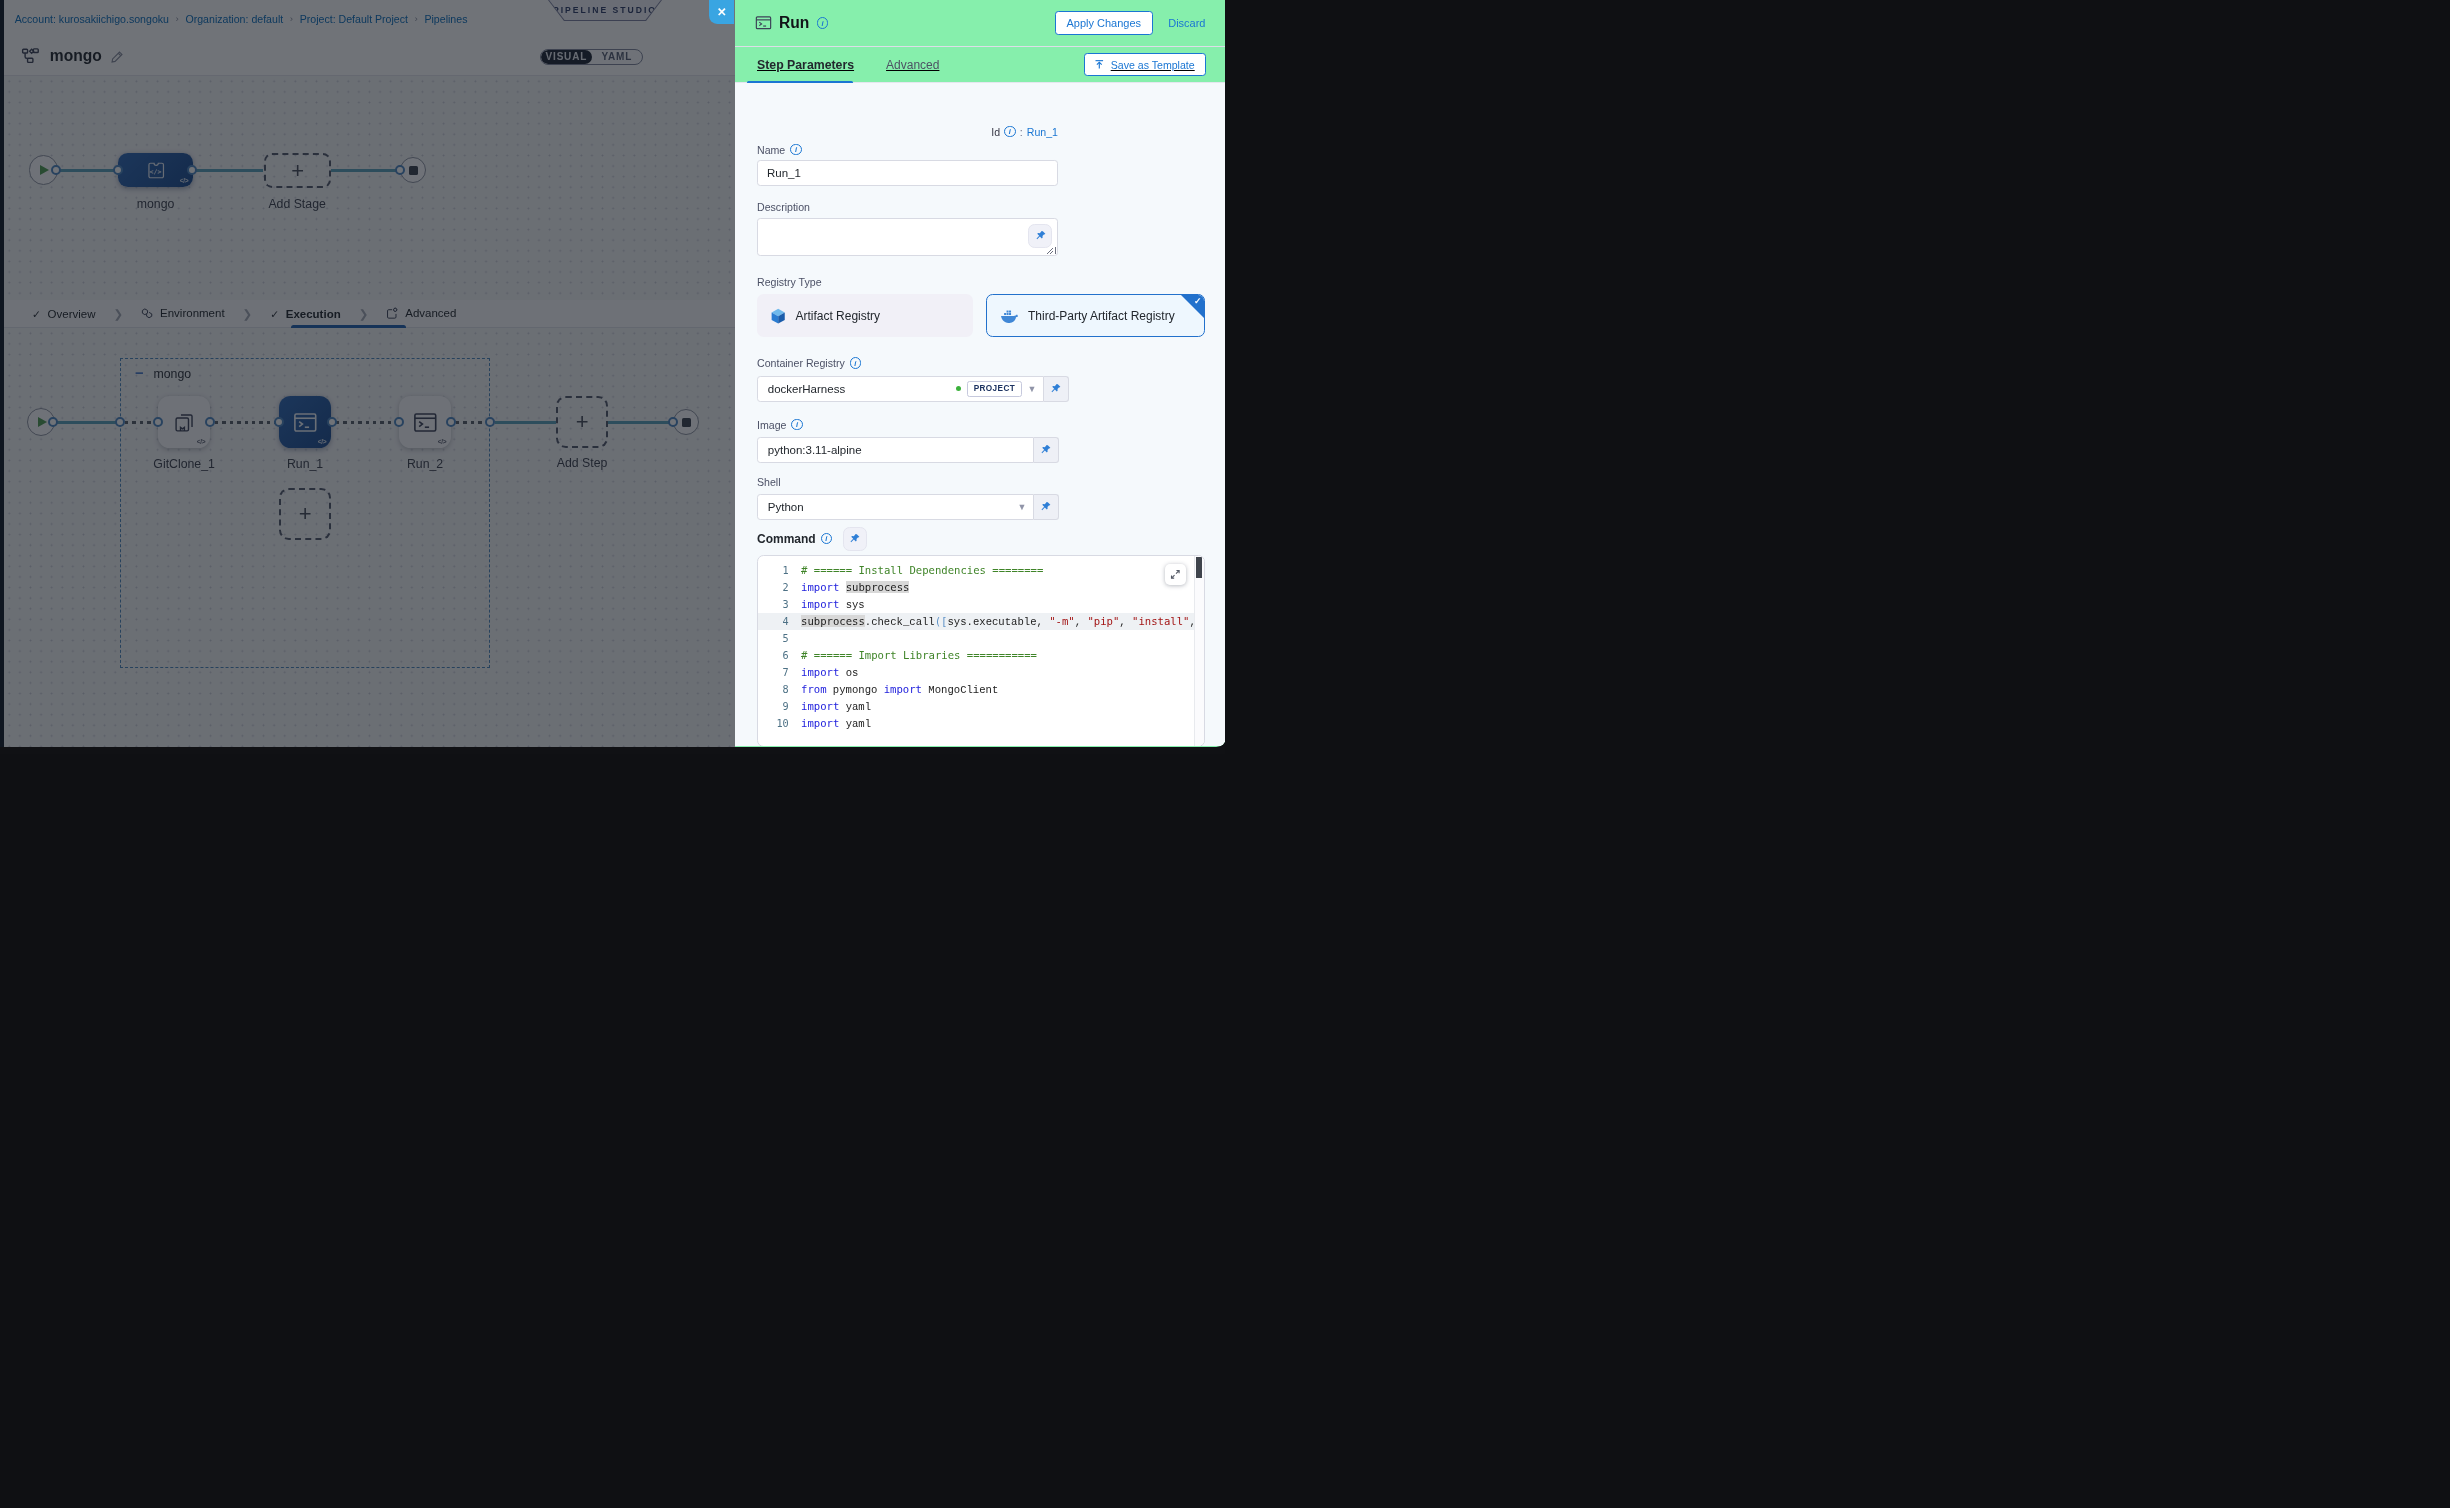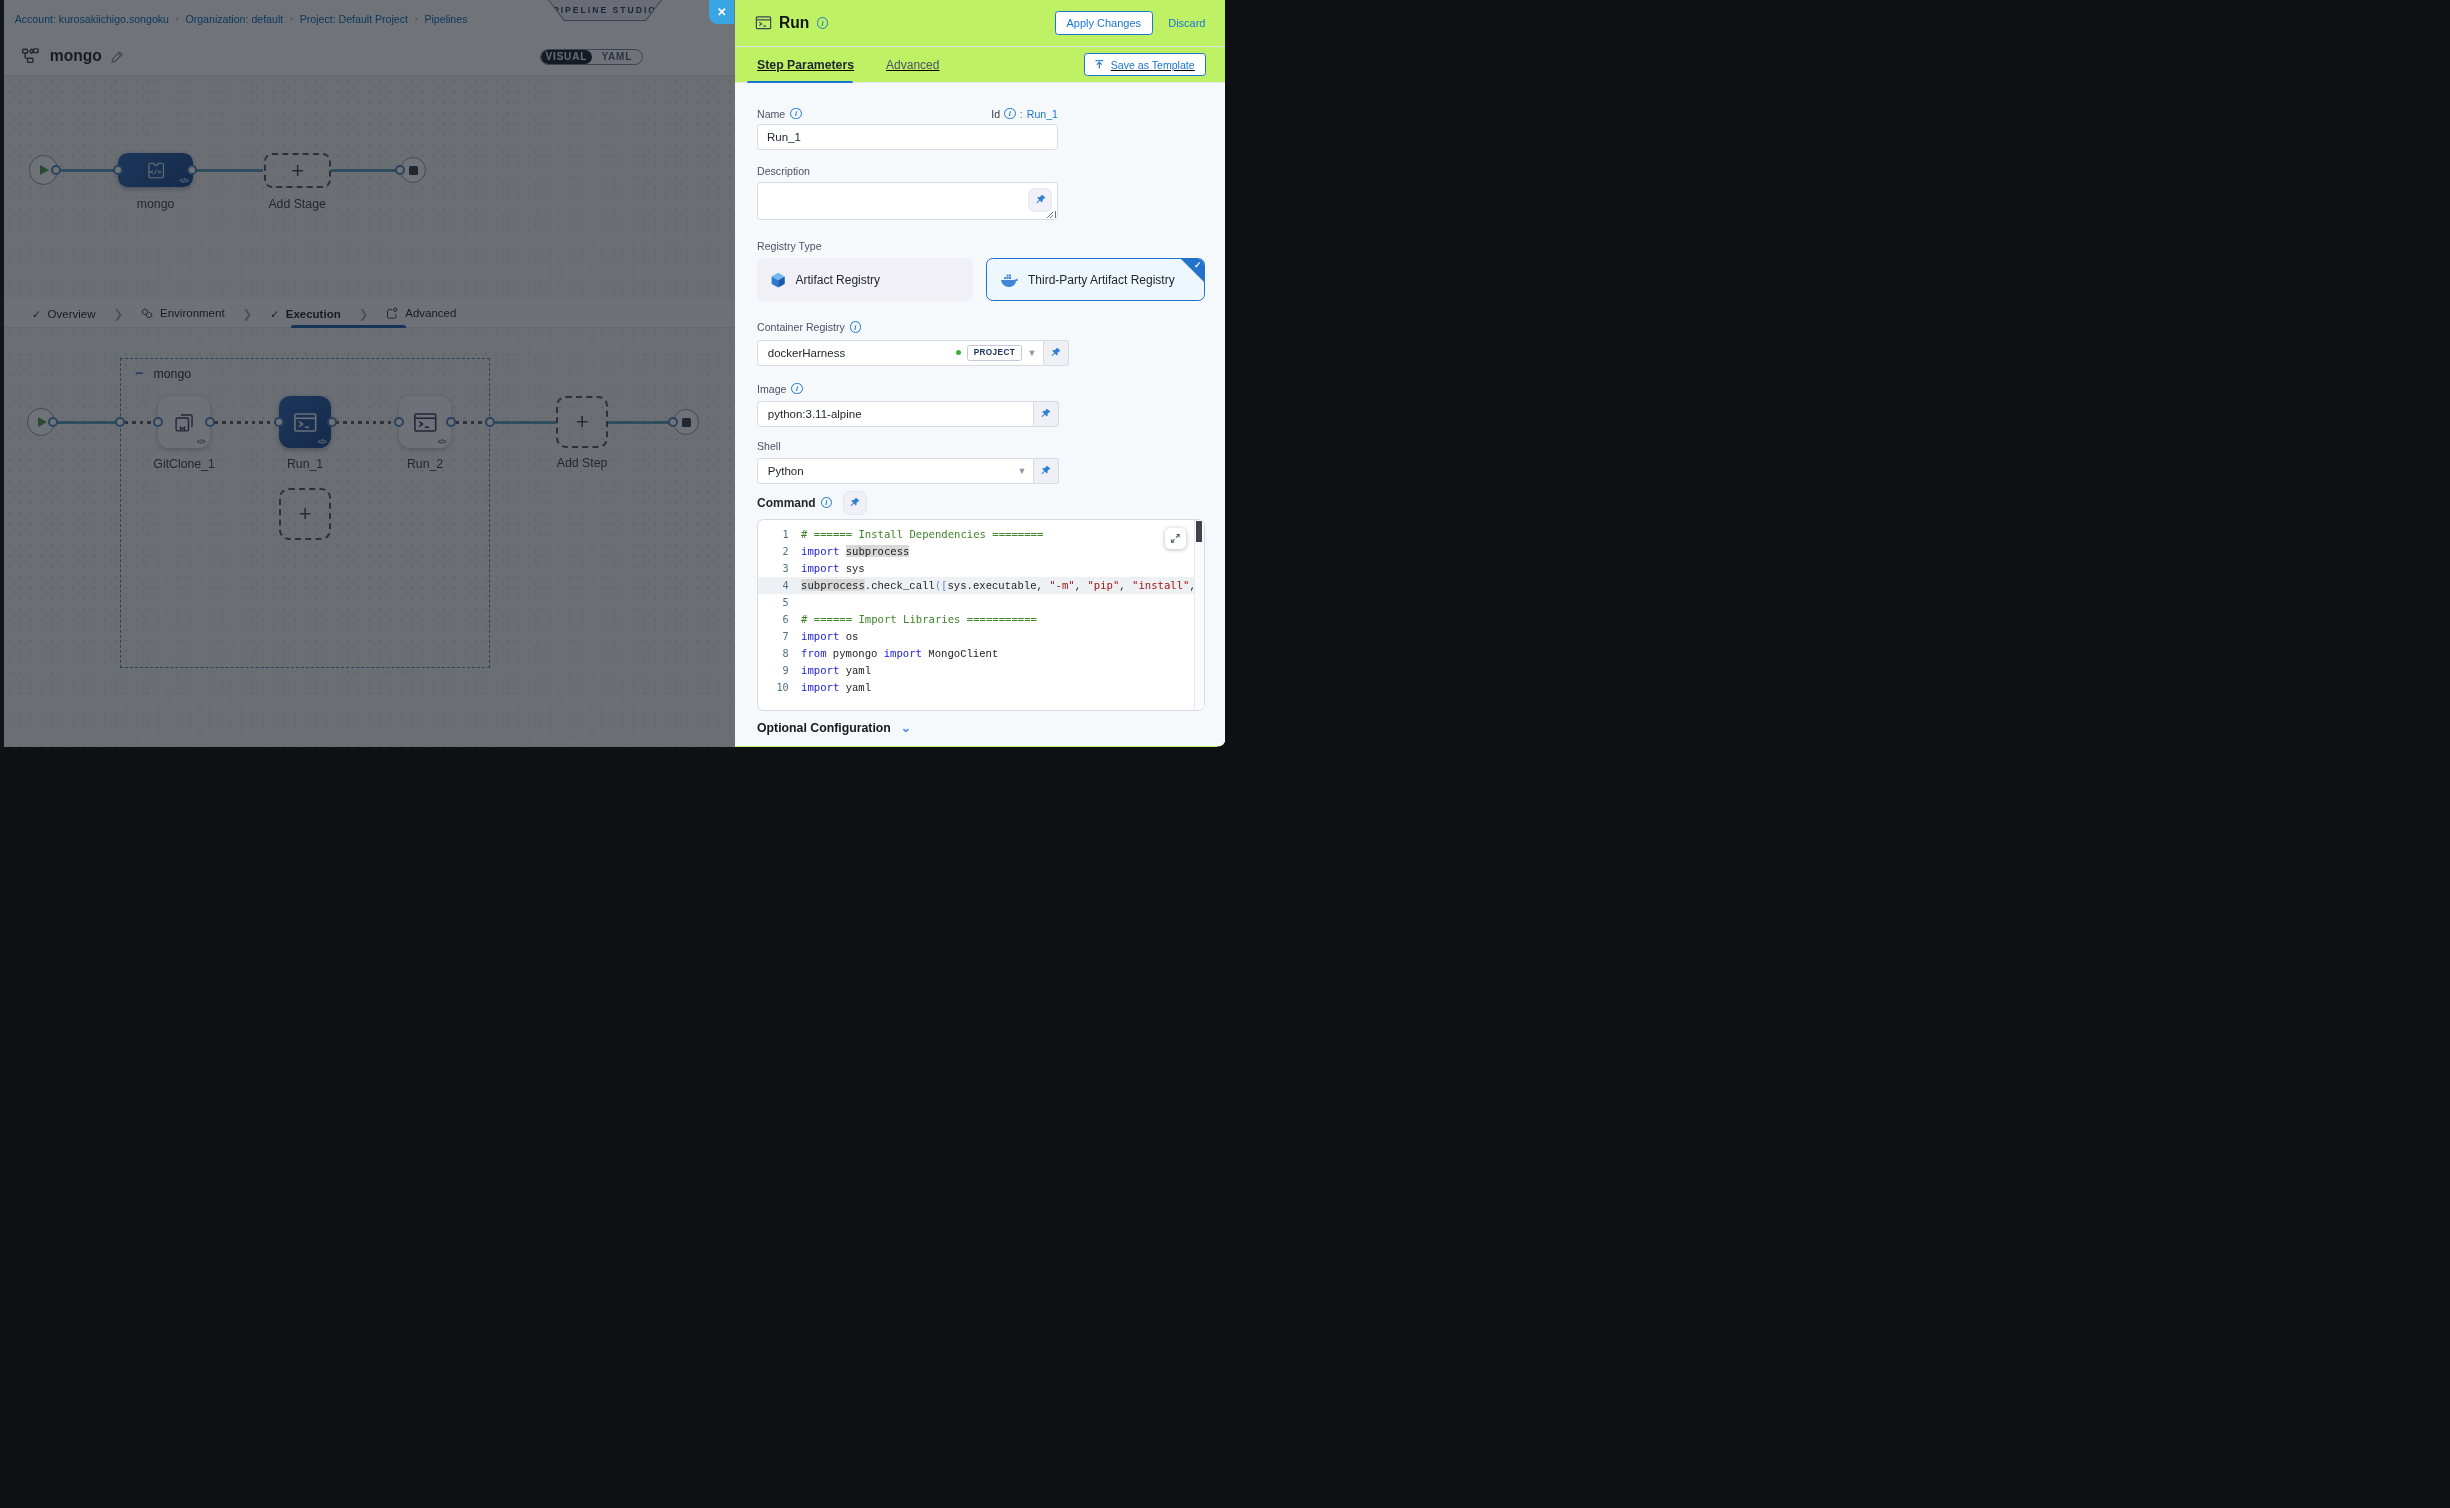--- a/index.html
+++ b/index.html
@@ -50,34 +50,34 @@
   .tab-underline { position:absolute; left:287px; top:24.6px; width:115px; height:3.3px; background:#1f5fae; border-radius:2.5px 2.5px 0 0; }
 
   .dim { position:absolute; left:0; top:0; width:735px; height:747px; background:rgba(16,22,30,.60); z-index:5; }
   .studio-badge { position:absolute; left:548px; top:0; width:114px; height:21px; z-index:1;
     clip-path:polygon(0 0,100% 0,86% 100%,14% 100%); background:#7d81a0; display:flex; align-items:center; justify-content:center; }
   .studio-badge .inner { width:112px; height:20.5px; margin-top:-0.8px; clip-path:polygon(0 0,100% 0,86% 100%,14% 100%); background:#f0f1f7; display:flex; align-items:center; justify-content:center; font-size:8.6px; font-weight:bold; letter-spacing:2px; color:#2c3a66; }
 
   .close-btn { position:absolute; left:709px; top:0; width:25.4px; height:24px; background:#39a5e2; border:none; border-radius:0 0 0 8.2px; color:#fff; font-size:11.5px; font-weight:bold; z-index:12; cursor:pointer; }
 
   
-  .panel { position:absolute; left:735px; top:0; width:491px; height:747px; background:#bef264; z-index:10; border-bottom-right-radius:9.8px; overflow:hidden; }
+  .panel { position:absolute; left:735px; top:0; width:491px; height:747px; background:#86efac; z-index:10; border-bottom-right-radius:9.8px; overflow:hidden; }
   .p-header { height:47px; border-bottom:0.8px solid #dcdee8; display:flex; align-items:center; padding:0 20.5px 0 19.7px; gap:7.4px; }
   .p-title { font-size:15.6px; font-weight:bold; color:#121418; }
   .p-header .spacer { flex:1; }
   .btn-outline { background:#fff; border:0.8px solid #1a76d3; color:#1a76d3; border-radius:3.3px; font-size:11px; padding:4.9px 10.6px; cursor:pointer; font-family:inherit; display:inline-flex; align-items:center; gap:5.7px; }
   .btn-link { background:none; border:none; color:#1a76d3; font-size:11px; cursor:pointer; font-family:inherit; }
   .p-tabbar { height:36px; border-bottom:0.8px solid #e5e7ef; display:flex; align-items:center; padding:0 20.5px 0 22px; position:relative;text-decoration:underline; }
   .p-tab-active { font-size:12.3px; font-weight:bold; color:#22272d; }
   .p-tab { font-size:12px; color:#4d5264; margin-left:32px; }
   .p-tab-underline { position:absolute; left:12.3px; top:34px; width:106px; height:2.5px; background:#1a76d3; border-radius:1.6px; }
   .p-tabbar .spacer { flex:1; }
   .p-content { height:663px; background:#f5f9fc; padding:0 20.5px 0 22px; overflow:hidden; position:relative; }
 
-  .f-label { display:flex; align-items:center; gap:4.9px; font-size:10.6px; color:#4c5166; }
+  .f-label { display:flex; align-items:center; gap:4.9px; font-size:10.6px; color:#4c5166;margin-top:36px; }
   .ib { display:inline-flex; width:11.5px; height:11.5px; border:1.1px solid #1a76d3; border-radius:50%; color:#1a76d3; font-size:7.4px; font-weight:bold; font-style:italic; align-items:center; justify-content:center; flex:none; }
   .t-input { width:301px; height:26px; border:0.8px solid #d8dae3; border-radius:3.3px; background:#fff; font-size:11.5px; color:#22272d; padding:0 9px; font-family:inherit; display:flex; align-items:center; }
   input.t-input { display:block; }
   .name-row { display:flex; justify-content:space-between; align-items:center; width:301px; margin-top:24.6px; }
   .id-right { display:flex; align-items:center; gap:4.1px; font-size:10.6px; color:#383946; }
   .id-right .lnk { color:#1a76d3; }
   .ta-wrap { position:relative; width:301px; height:38px; margin-top:4.9px; }
   .ta-wrap textarea { width:100%; height:100%; border:0.8px solid #d8dae3; border-radius:3.3px; background:#fff; resize:none; font-family:inherit; }
   .pin-btn { position:absolute; right:5.7px; top:5.7px; width:24px; height:24.6px; background:#f0f1f8; border:0.8px solid #e4e5ef; border-radius:6.6px; display:flex; align-items:center; justify-content:center; cursor:pointer; }
   .resize-h { position:absolute; right:2.5px; bottom:2.5px; width:6.6px; height:6.6px; border-right:1.2px solid #6b6f7e; border-bottom:0; }

